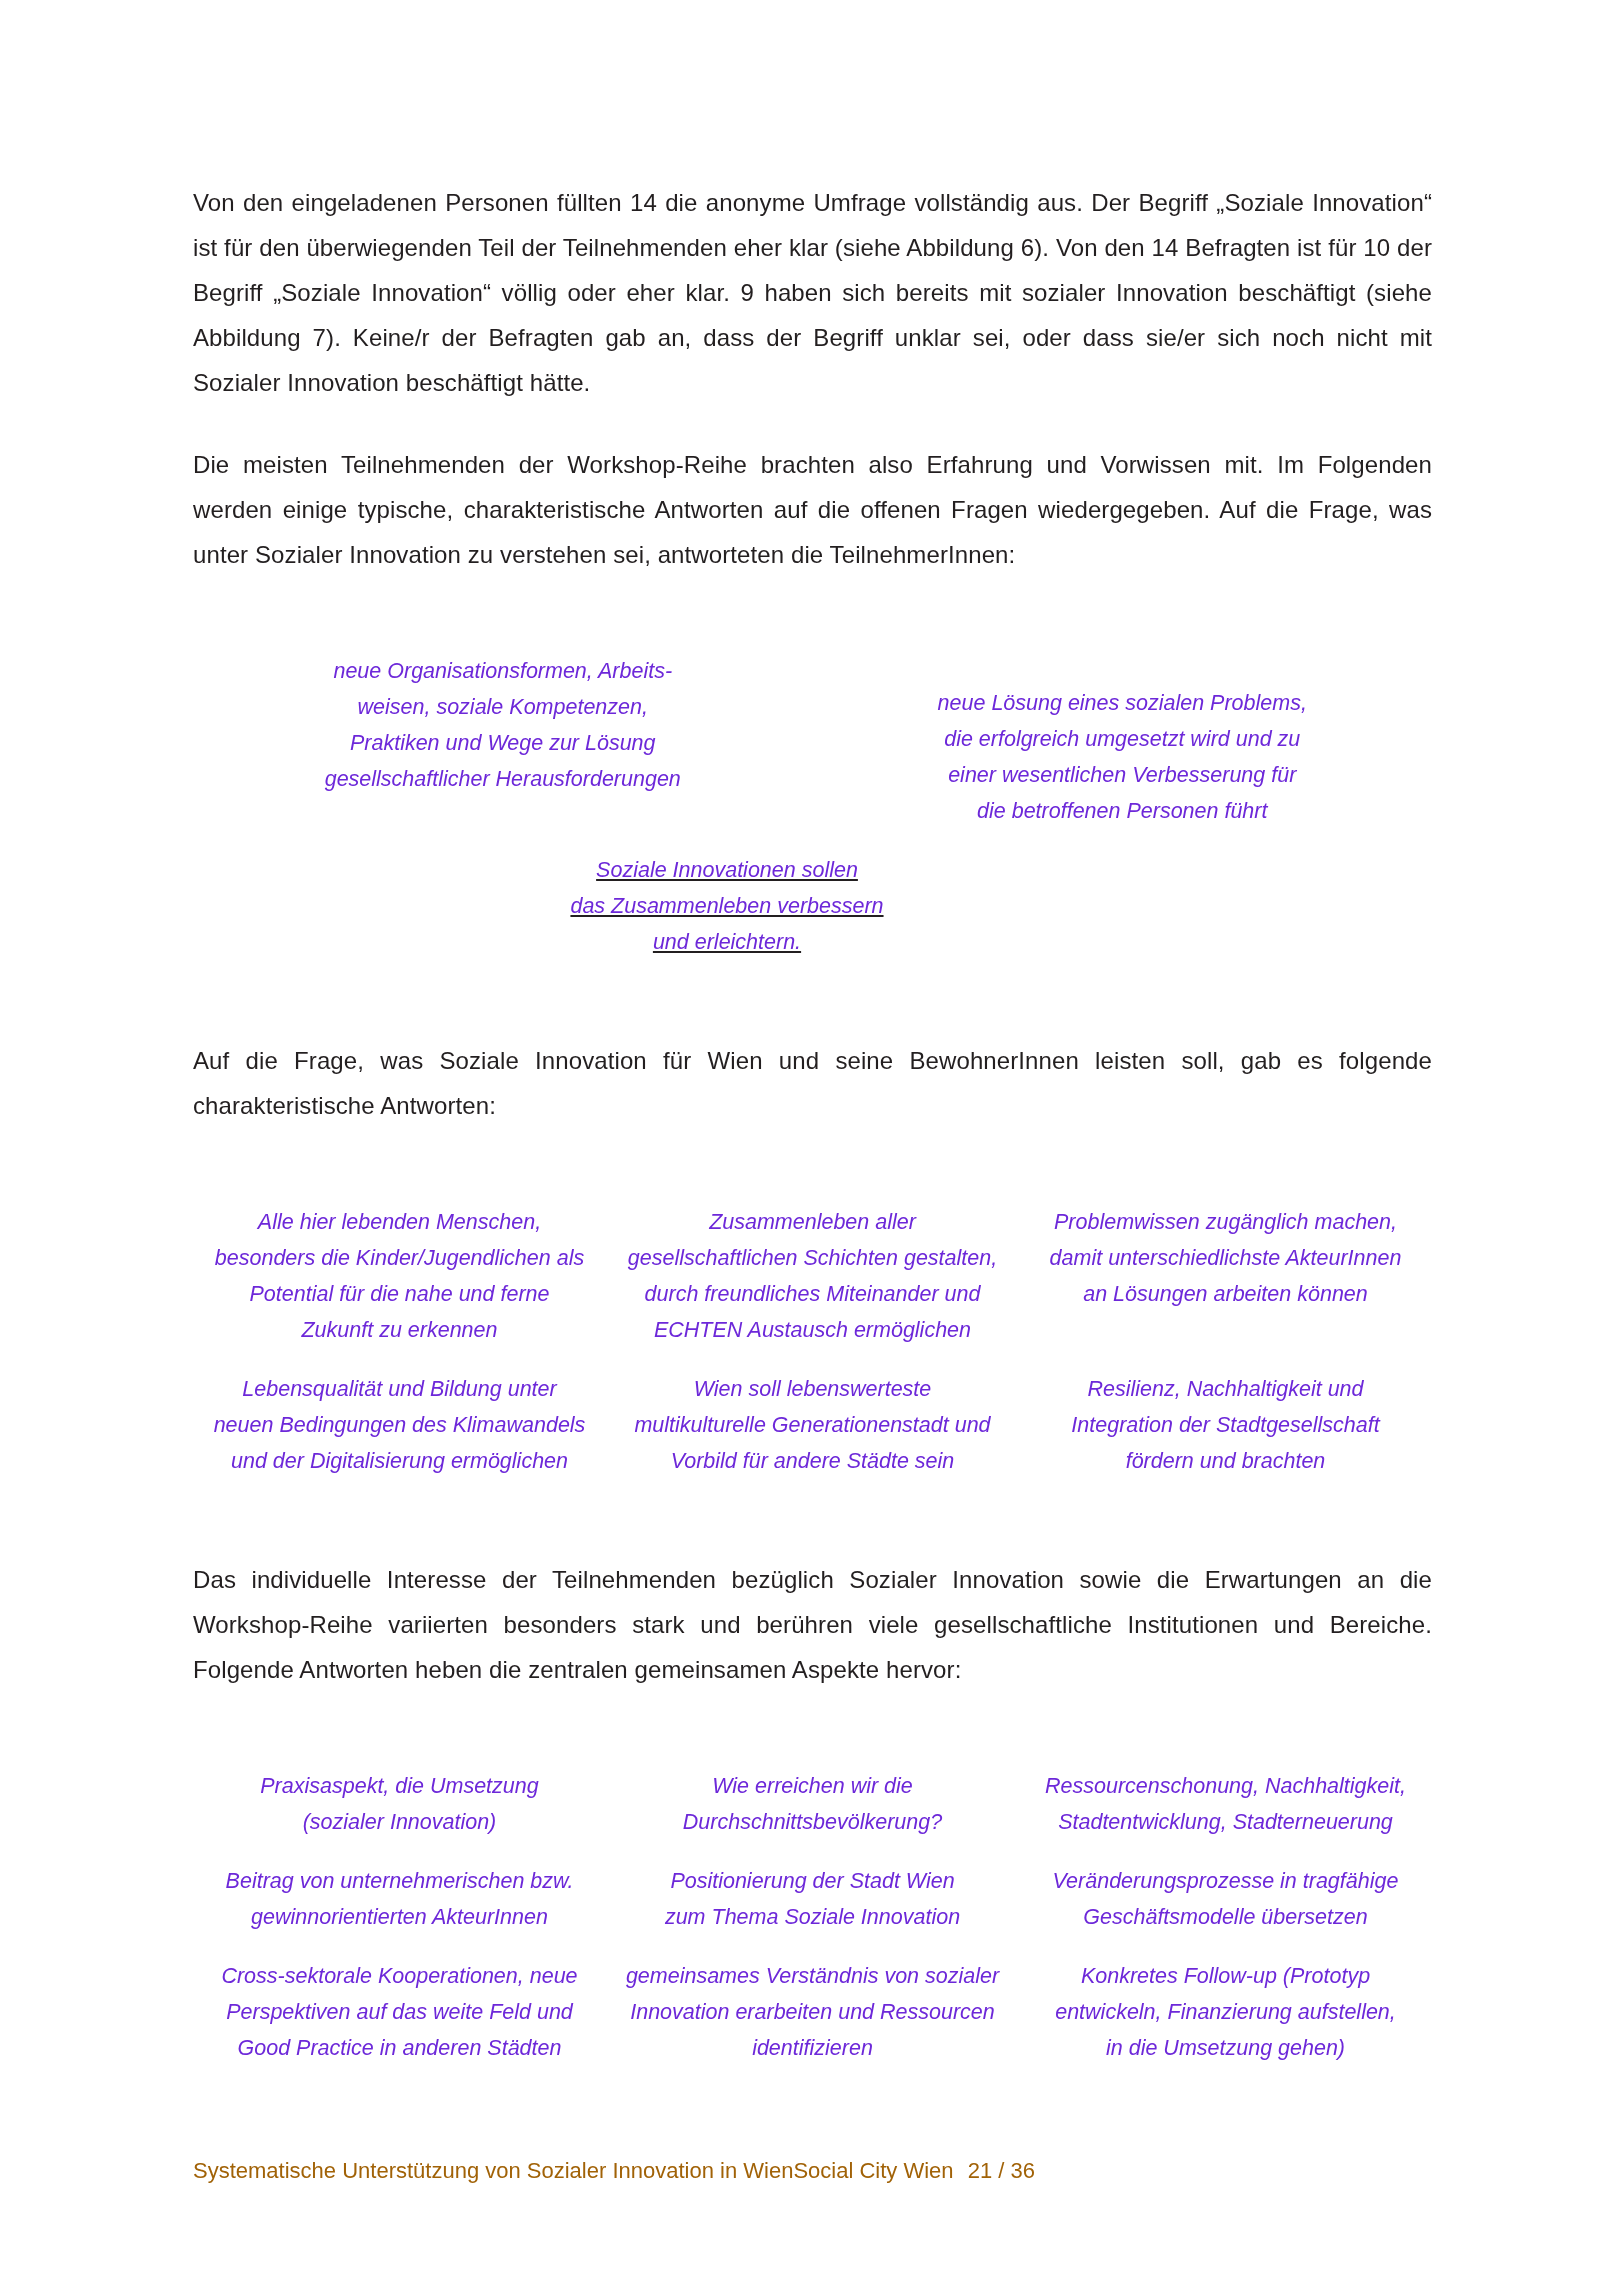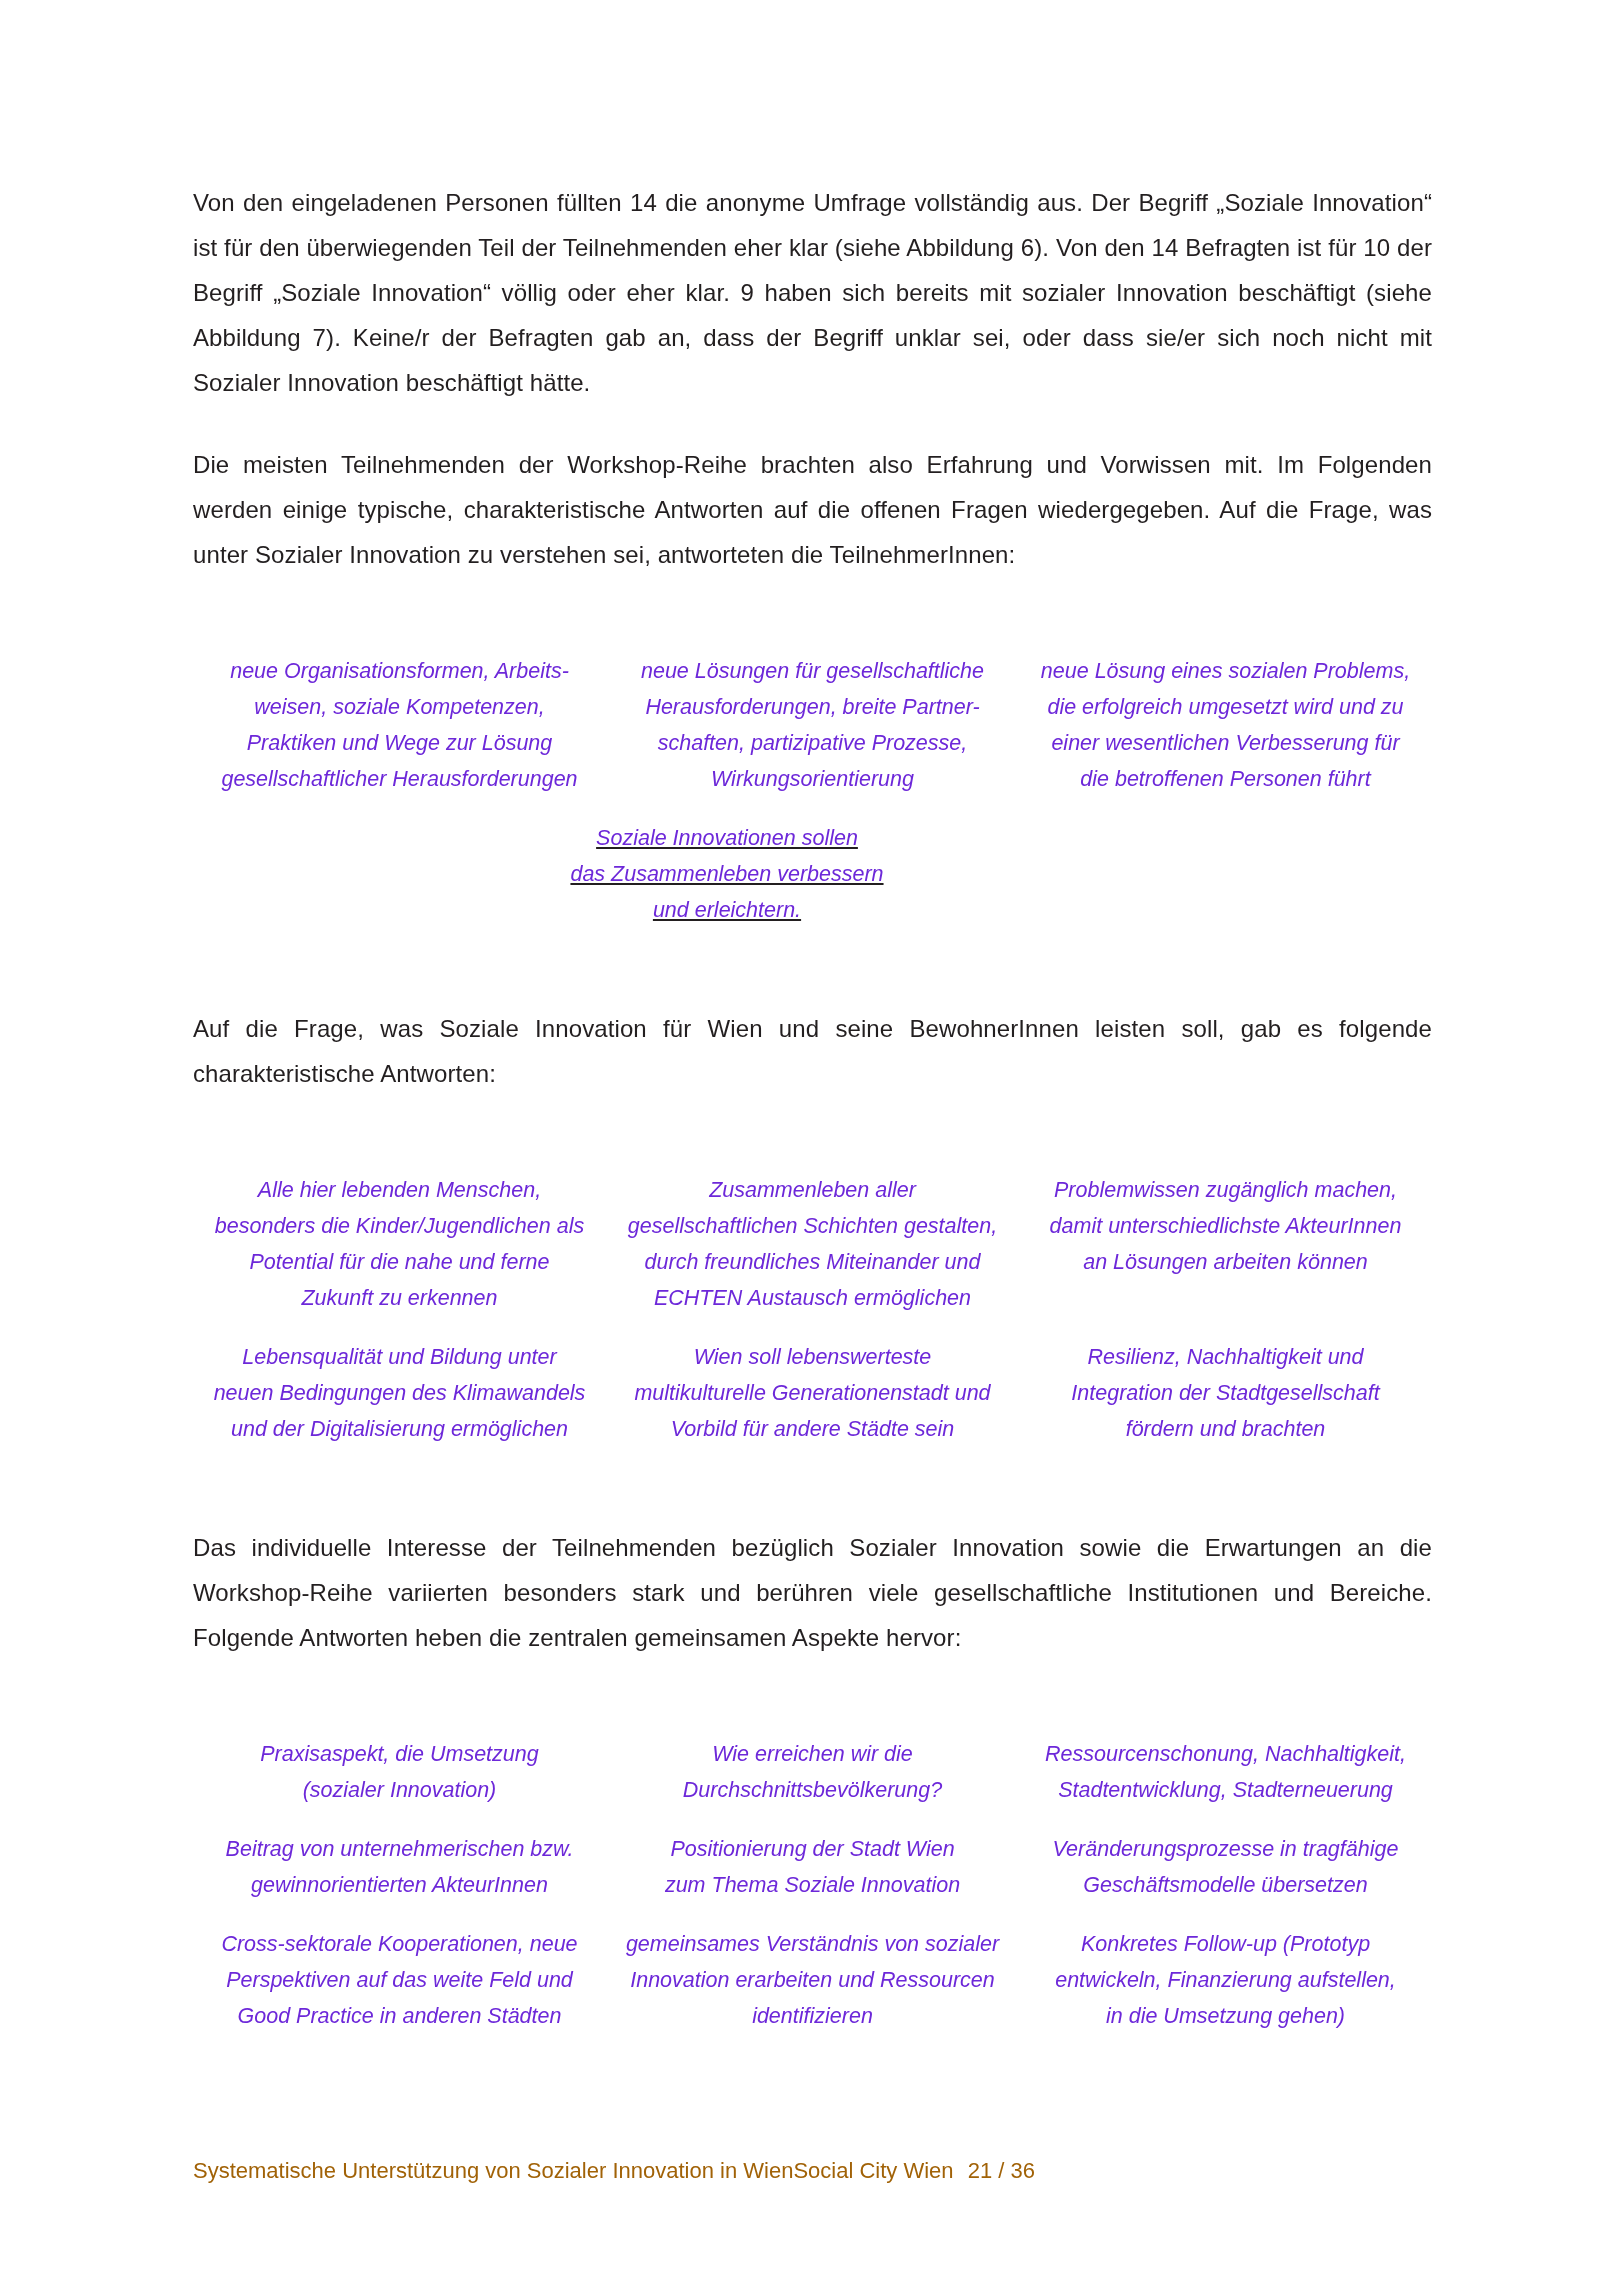--- a/index.html
+++ b/index.html
@@ -95,27 +95,21 @@
 
     <div class="quote-block">
       <div class="quote-row">
         <div class="quote-col">
           <p class="quote" style="white-space: pre-line;">neue Organisationsformen, Arbeits-
 weisen, soziale Kompetenzen,
 Praktiken und Wege zur Lösung
 gesellschaftlicher Herausforderungen</p>
         </div>
         <div class="quote-col">
-          <p class="quote" style="white-space: pre-line;">neue Lösungen für gesellschaftliche
-Herausforderungen, breite Partner-
-schaften, partizipative Prozesse,
-Wirkungsorientierung</p>
-        </div>
-        <div class="quote-col">
-          <p class="quote" style="white-space: pre-line;">neue Lösung eines sozialen Problems,
+          <p class="quote" style="white-space: pre-line; margin-top: 32px;">neue Lösung eines sozialen Problems,
 die erfolgreich umgesetzt wird und zu
 einer wesentlichen Verbesserung für
 die betroffenen Personen führt</p>
         </div>
       </div>
 
       <div class="gap-sm"></div>
 
       <div class="quote-row" style="padding-left: 97px; padding-right: 268px; text-decoration: underline;">
         <div class="quote-col">

